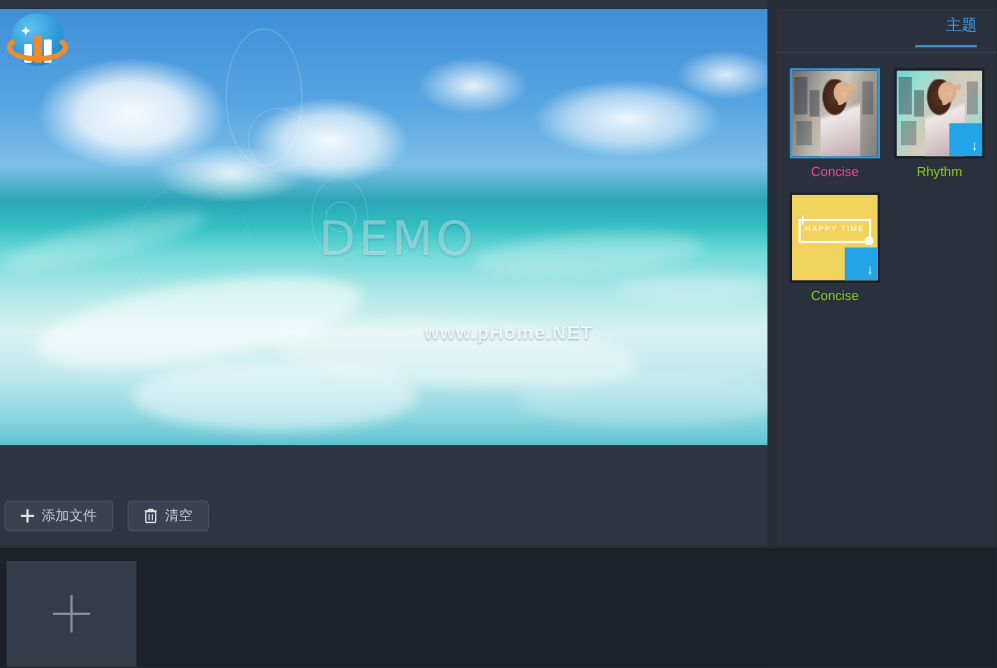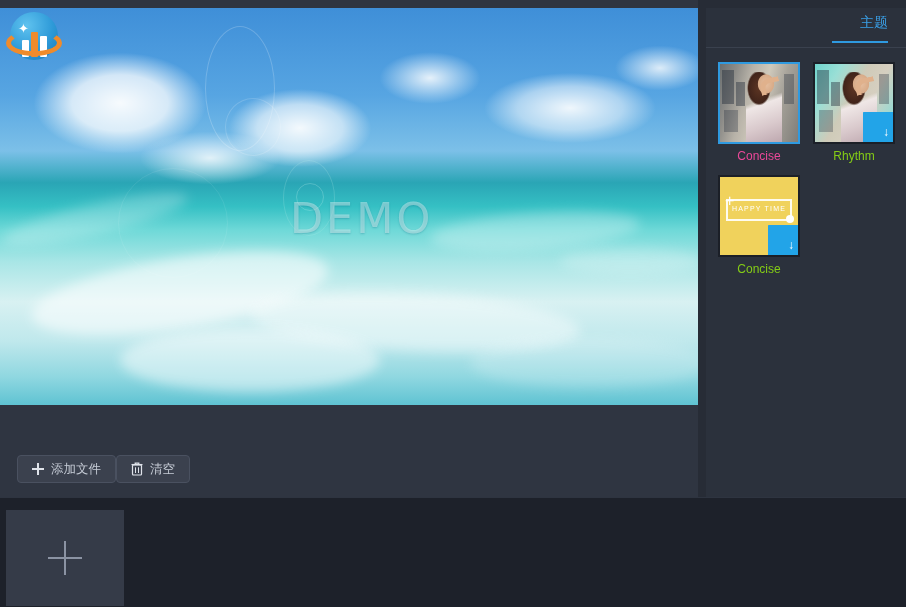--- a/index.html
+++ b/index.html
@@ -178,21 +178,21 @@
     font-size: 12px; color: #d5d9e1; white-space: nowrap;
     font-family: "Liberation Sans", sans-serif;
   }
   #btn-volume { margin-left: 12px; }
 
   
   #action-row {
     position: absolute; left: 0; top: 441px;
     width: 698px; height: 56px;
     display: flex; align-items: center;
-    padding-left: 17px; 
+    padding-left: 4px; gap: 13px;
   }
   .abtn {
     height: 28px;
     display: inline-flex; align-items: center; gap: 7px;
     padding: 0 14px;
     background: #3b414e;
     border: 1px solid #4a5160;
     border-radius: 4px;
     color: #c6ccd6;
     font-size: 12.5px;
@@ -420,20 +420,21 @@
 
       <div class="foam w5"></div>
       <div class="foam w4"></div>
       <div class="foam w7"></div>
       <div class="foam w1"></div>
       <div class="foam w2"></div>
       <div class="foam w6"></div>
       <div class="foam w3"></div>
 
       <div id="demo-text">DEMO</div>
+      <div id="phome-text">www.pHome.NET</div>
 
       <div id="watermark">
         <div id="wm-logo">
           <div class="disc"></div>
           <div class="bar1"></div>
           <div class="bar2"></div>
           <div class="bar3"></div>
           <div class="ring"></div>
           <div class="star">✦</div>
         </div>

